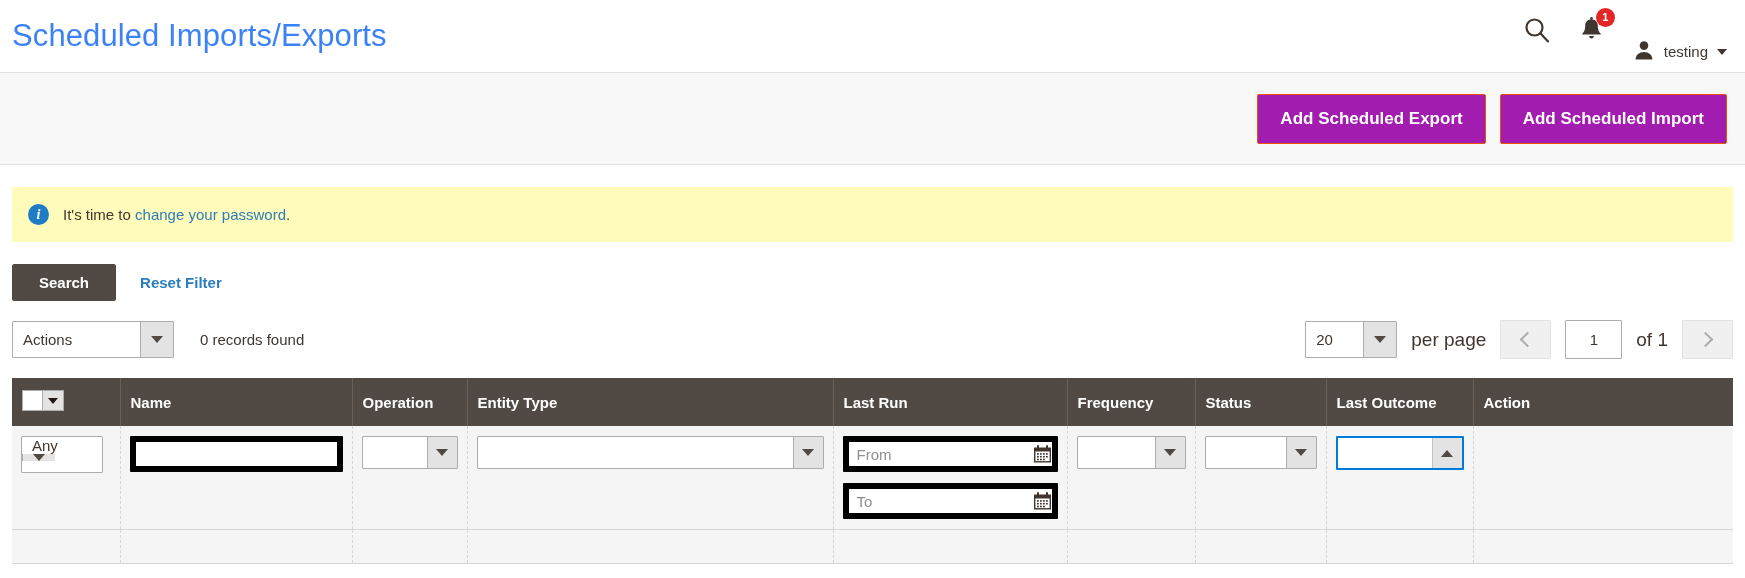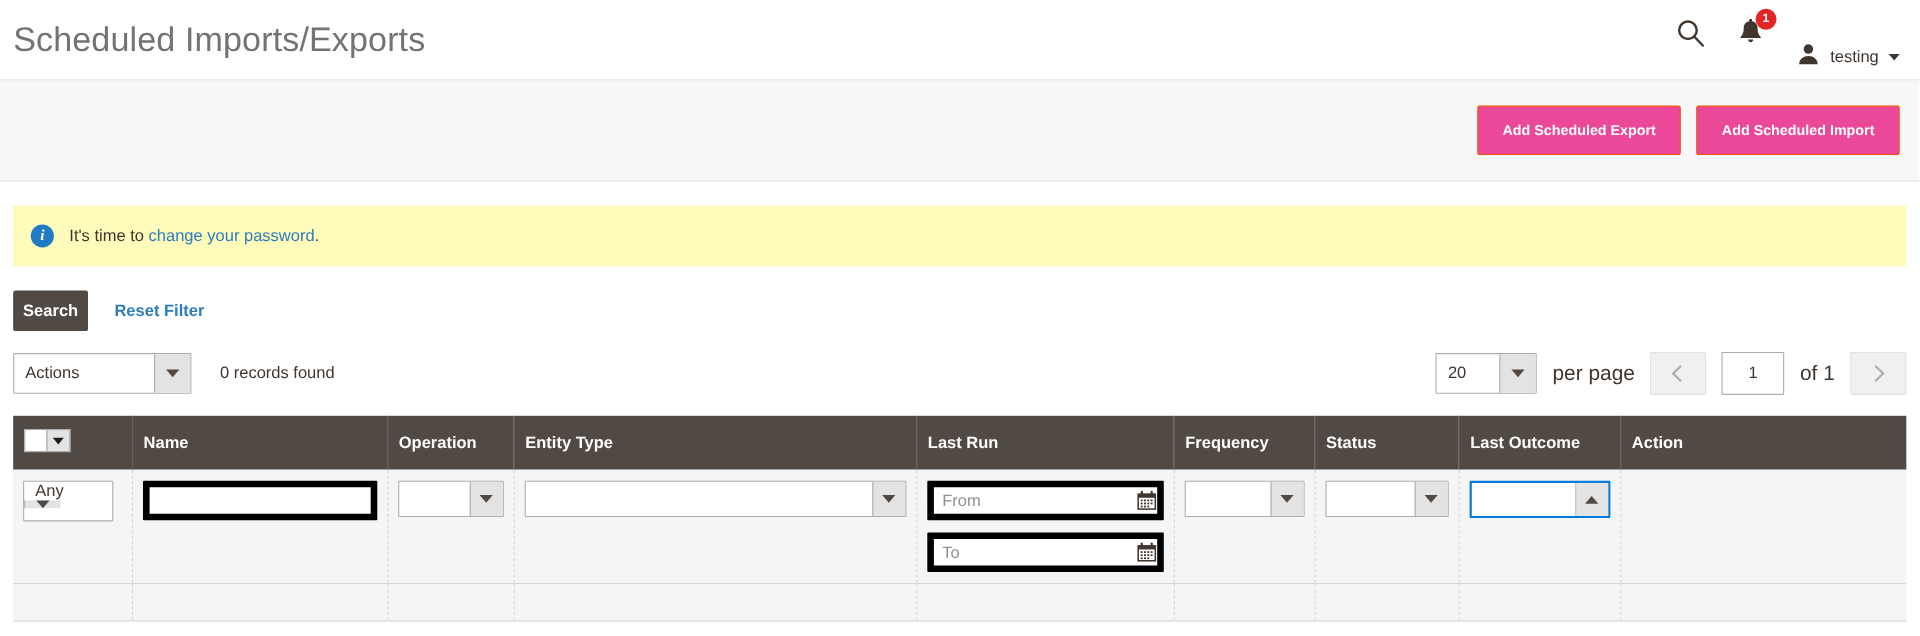--- a/index.html
+++ b/index.html
@@ -16,21 +16,21 @@
     position: relative;
     height: 72px;
     padding: 0 18px 0 12px;
     display: flex;
     align-items: center;
     background: #ffffff;
   }
   .page-title {
     font-size: 31px;
     font-weight: 400;
-    color: #737373;
+    color: #3b82f6;
     letter-spacing: .1px;
     white-space: nowrap;
   }
   .header-right {
     margin-left: auto;
     display: flex;
     align-items: center;
     gap: 30px;
     padding-bottom: 14px;
   }
@@ -72,24 +72,24 @@
     background: #f8f8f8;
     border-top: 1px solid #e3e3e3;
     border-bottom: 1px solid #e3e3e3;
     display: flex;
     align-items: center;
     justify-content: flex-end;
     gap: 14px;
     padding: 0 18px;
   }
   .btn-primary {
-    background: #ec4899;
+    background: #a21caf;
     border: 1px solid #eb5202;
     color: #ffffff;
-    font-size: 13px;
+    font-size: 17px;
     font-weight: 600;
     padding: 14px 22px;
     border-radius: 2px;
     cursor: pointer;
     white-space: nowrap;
     font-family: "Liberation Sans", sans-serif;
   }
 
   
   .messages { padding: 22px 12px 0 12px; }
@@ -122,21 +122,21 @@
     align-items: center;
     gap: 24px;
     padding: 22px 12px 0 12px;
   }
   .btn-search {
     background: #514943;
     border: 1px solid #514943;
     color: #ffffff;
     font-size: 15px;
     font-weight: 600;
-    padding: 9px 8px;
+    padding: 9px 26px;
     border-radius: 2px;
     cursor: pointer;
     font-family: "Liberation Sans", sans-serif;
   }
   .link-reset {
     color: #2b7dbd;
     font-size: 15px;
     font-weight: 600;
     text-decoration: none;
     cursor: pointer;

